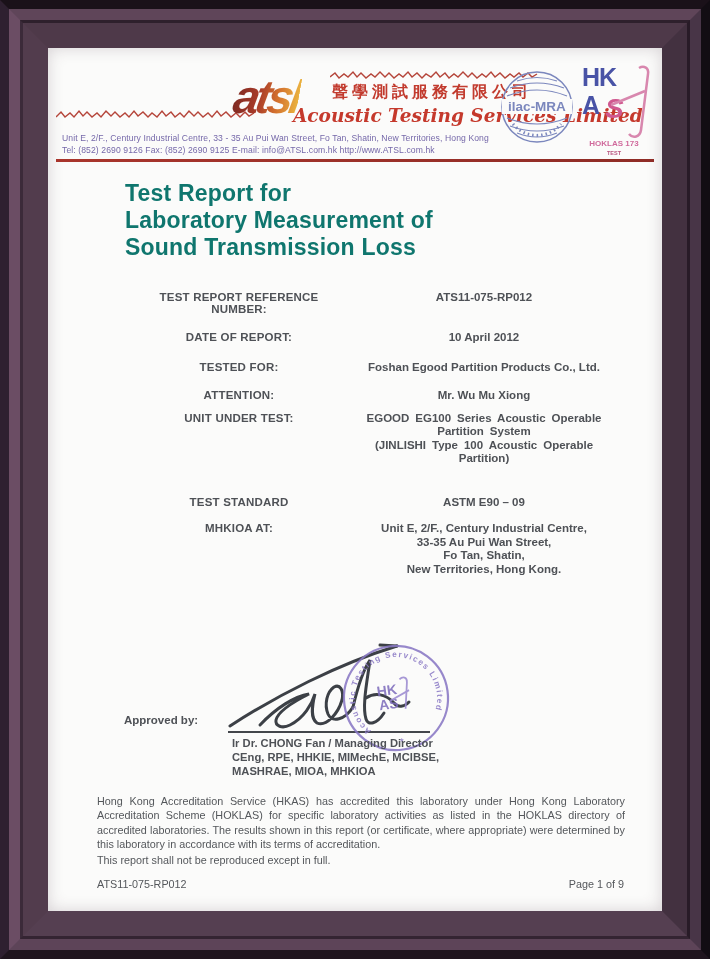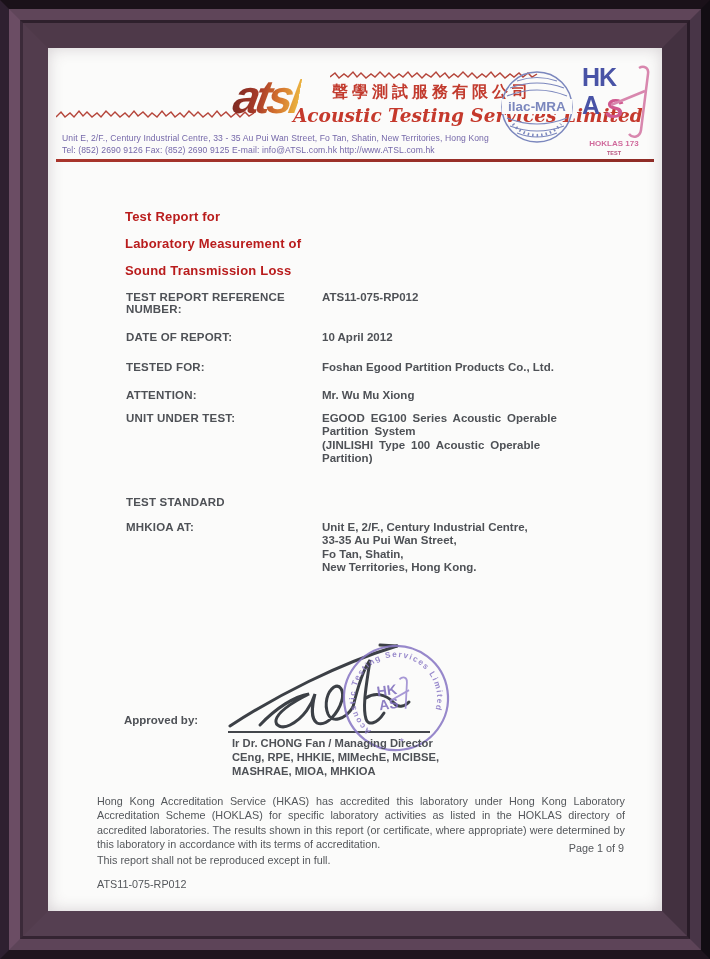--- a/index.html
+++ b/index.html
@@ -24,24 +24,24 @@
     background:linear-gradient(90deg,#7e2a22,#a93b29 38%,#d4722e 68%,#eab23f);
     -webkit-background-clip:text;background-clip:text;color:transparent;}
   .zig{stroke:#b5453a;stroke-width:1.4;fill:none;}
   .cn{left:284px;top:34px;font-size:16px;font-weight:700;color:#c23b2e;letter-spacing:4px;white-space:nowrap;}
   .script-name{left:245px;top:57px;font:italic 700 18.5px "DejaVu Serif",serif;color:#c5392c;white-space:nowrap;}
   .addr{left:14px;top:85px;width:500px;font-size:8.6px;color:#7568a9;white-space:nowrap;letter-spacing:.1px;}
   .addr2{top:97px;}
   .hrule{left:8px;top:111px;width:598px;height:3px;background:linear-gradient(90deg,#a9352c,#8f2c26);}
 
   
-  .doc-title{left:77px;top:155px;font-size:13px;font-weight:700;line-height:27px;color:#b91c1c;letter-spacing:.2px;}
-
-  
-  .fields{left:78px;top:243px;width:500px;}
+  .doc-title{left:77px;top:132px;font-size:23px;font-weight:700;line-height:27px;color:#0f766e;letter-spacing:.2px;}
+
+  
+  .fields{left:93px;top:243px;width:500px;text-align:center;}
   .field-row{display:flex;}
   .field-row:nth-child(2){margin-top:16px;}
   .field-row:nth-child(3){margin-top:16px;}
   .field-row:nth-child(4){margin-top:10px;}
   .field-row:nth-child(5){margin-top:5px;}
   .field-row:nth-child(6){margin-top:9px;}
   .field-row:nth-child(7){margin-top:30px;}
   .field-row:nth-child(8){margin-top:13px;}
   .field-label{width:196px;flex-shrink:0;font-size:11.5px;font-weight:700;letter-spacing:.2px;}
   .field-value{width:294px;font-size:11.5px;font-weight:700;line-height:13.5px;white-space:pre-line;}
@@ -50,21 +50,21 @@
   
   .approved-label{left:76px;top:666px;font-size:11.5px;font-weight:600;}
   .sig-line{left:180px;top:683px;width:202px;height:2px;background:#43464b;}
   .name-block{left:184px;top:688px;font-size:11.2px;font-weight:600;line-height:14px;}
   .stamp{left:292px;top:594px;opacity:.88;}
 
   
   .accred{left:49px;top:746px;width:528px;font-size:10.8px;line-height:14.3px;text-align:justify;color:#54575b;}
   .note{left:49px;top:806px;font-size:10.8px;color:#54575b;}
   .ref{left:49px;top:830px;font-size:10.8px;color:#54575b;}
-  .page{right:38px;top:794px;font-size:10.8px;color:#54575b;margin-left:8px;}
+  .page{right:38px;top:830px;font-size:10.8px;color:#54575b;margin-left:8px;}
 
   svg text{font-family:"Liberation Sans",sans-serif;}
 </style>
 </head>
 <body>
 
 <div class="stage">
   <div class="frame-outer">
     <div class="frame-bevel1">
       <div class="frame-line">
@@ -140,20 +140,21 @@
                 </div>
                 <div class="field-row">
                   <div class="field-label">UNIT UNDER TEST:</div>
                   <div class="field-value justify">EGOOD EG100 Series Acoustic Operable
 Partition System
 (JINLISHI Type 100 Acoustic Operable
 Partition)</div>
                 </div>
                 <div class="field-row">
                   <div class="field-label">TEST STANDARD</div>
+                  <div class="field-value">ASTM E90 – 09</div>
                 </div>
                 <div class="field-row">
                   <div class="field-label">MHKIOA AT:</div>
                   <div class="field-value">Unit E, 2/F., Century Industrial Centre,
 33-35 Au Pui Wan Street,
 Fo Tan, Shatin,
 New Territories, Hong Kong.</div>
                 </div>
               </div>
 

